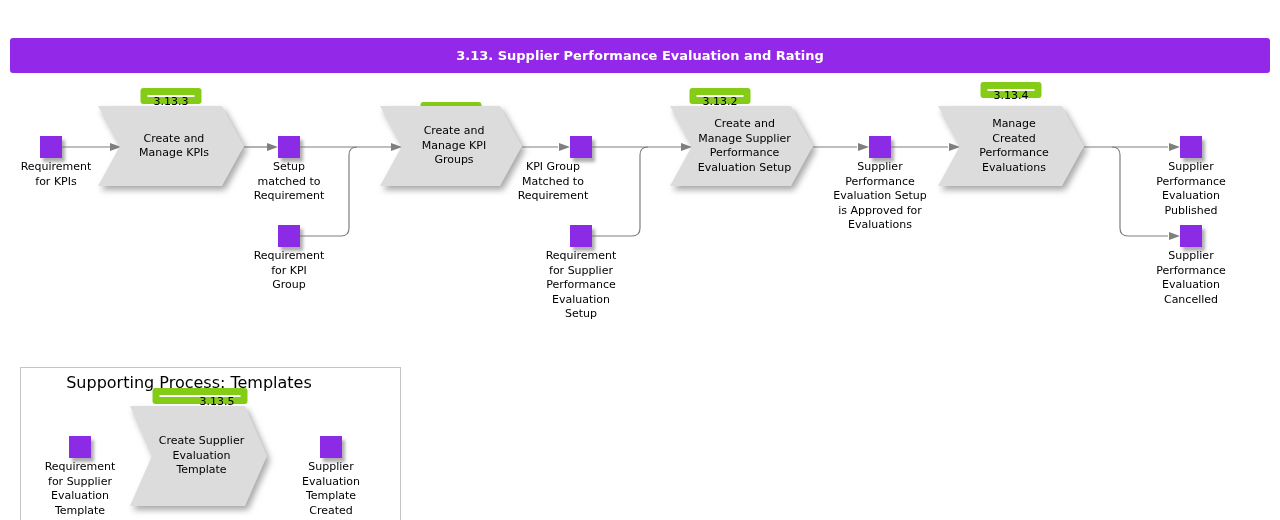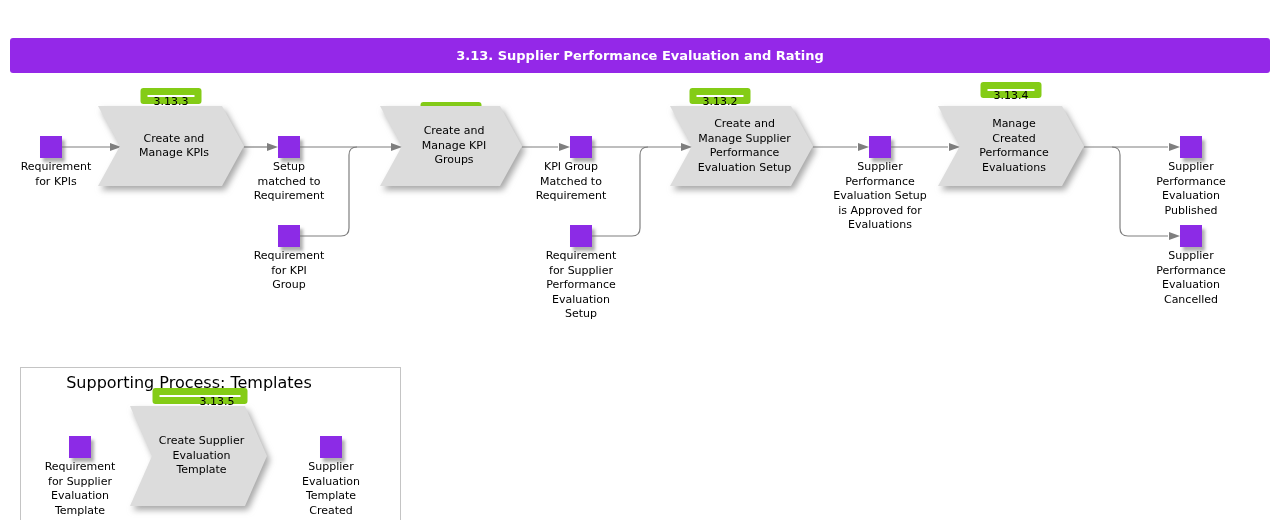--- a/index.html
+++ b/index.html
@@ -139,21 +139,21 @@
   <div class="nlabel" style="left:224px;top:134px;">Setup
 matched to
 Requirement</div>
 
   <div class="event" style="left:278px;top:199px;"></div>
   <div class="nlabel" style="left:224px;top:223px;">Requirement
 for KPI
 Group</div>
 
   <div class="event" style="left:570px;top:110px;"></div>
-  <div class="nlabel" style="left:506px;top:134px;">KPI Group
+  <div class="nlabel" style="left:488px;top:134px;">KPI Group
 Matched to
 Requirement</div>
 
   <div class="event" style="left:570px;top:199px;"></div>
   <div class="nlabel" style="left:516px;top:223px;">Requirement
 for Supplier
 Performance
 Evaluation
 Setup</div>
 

